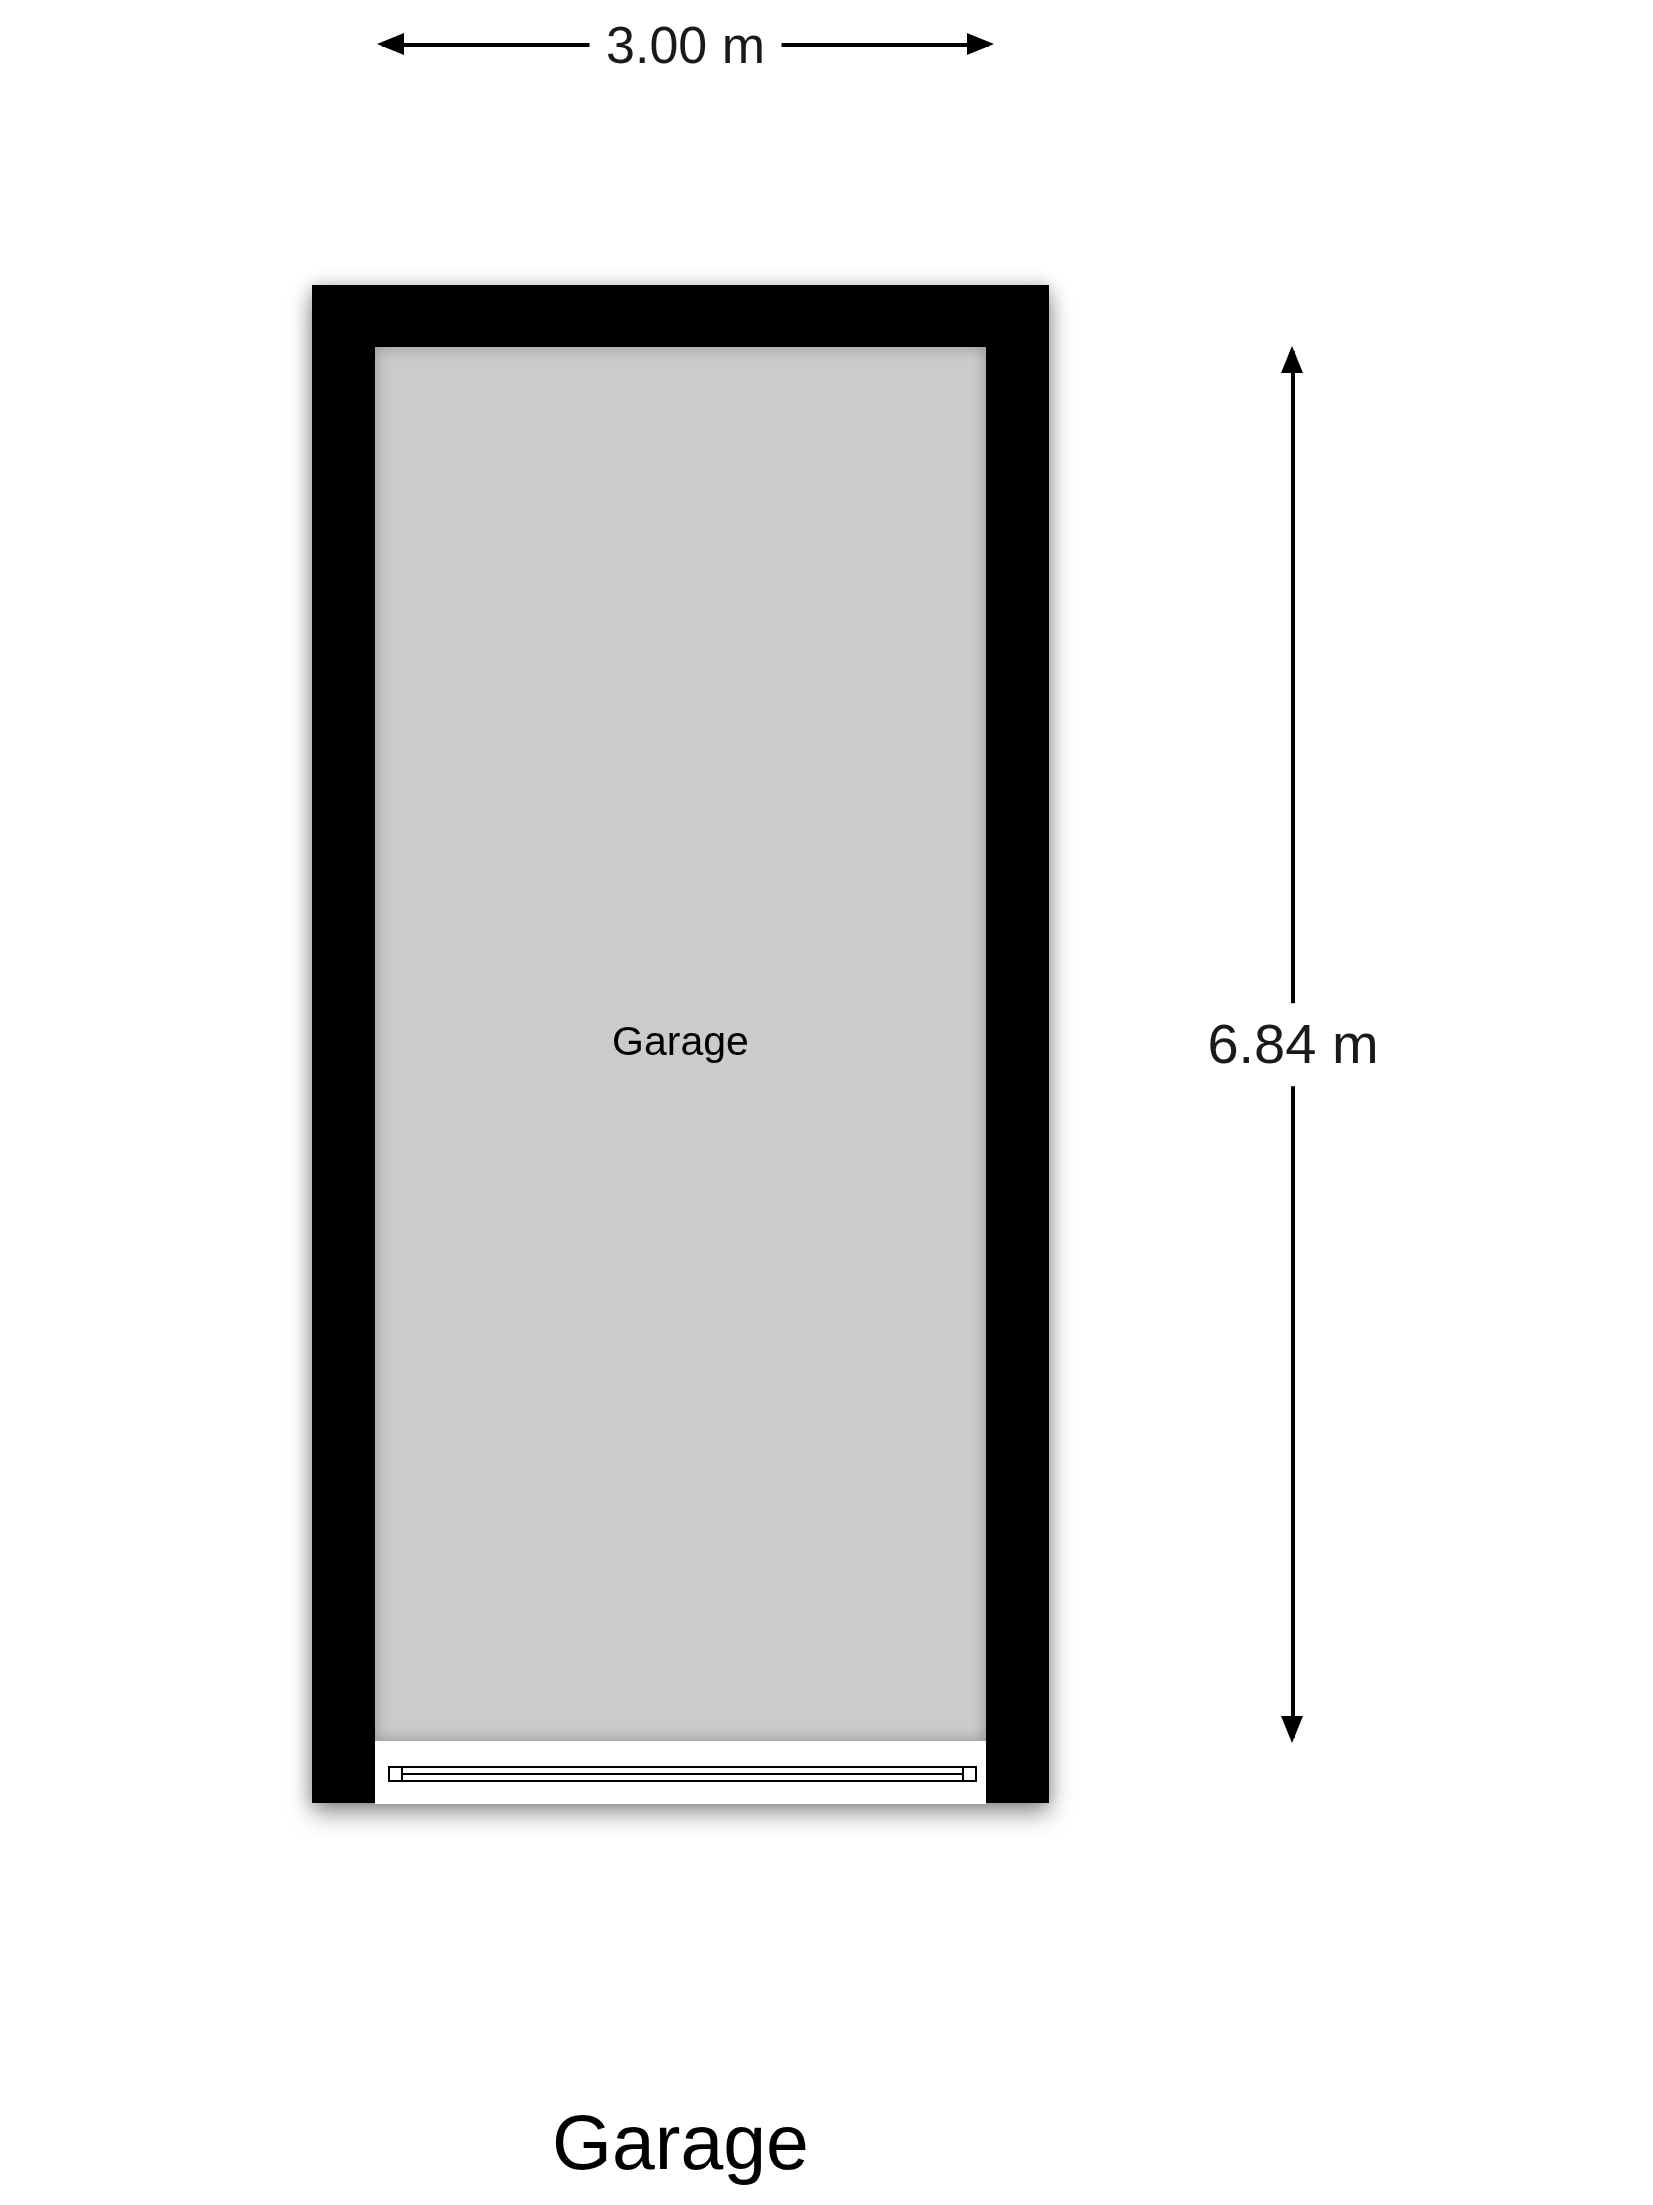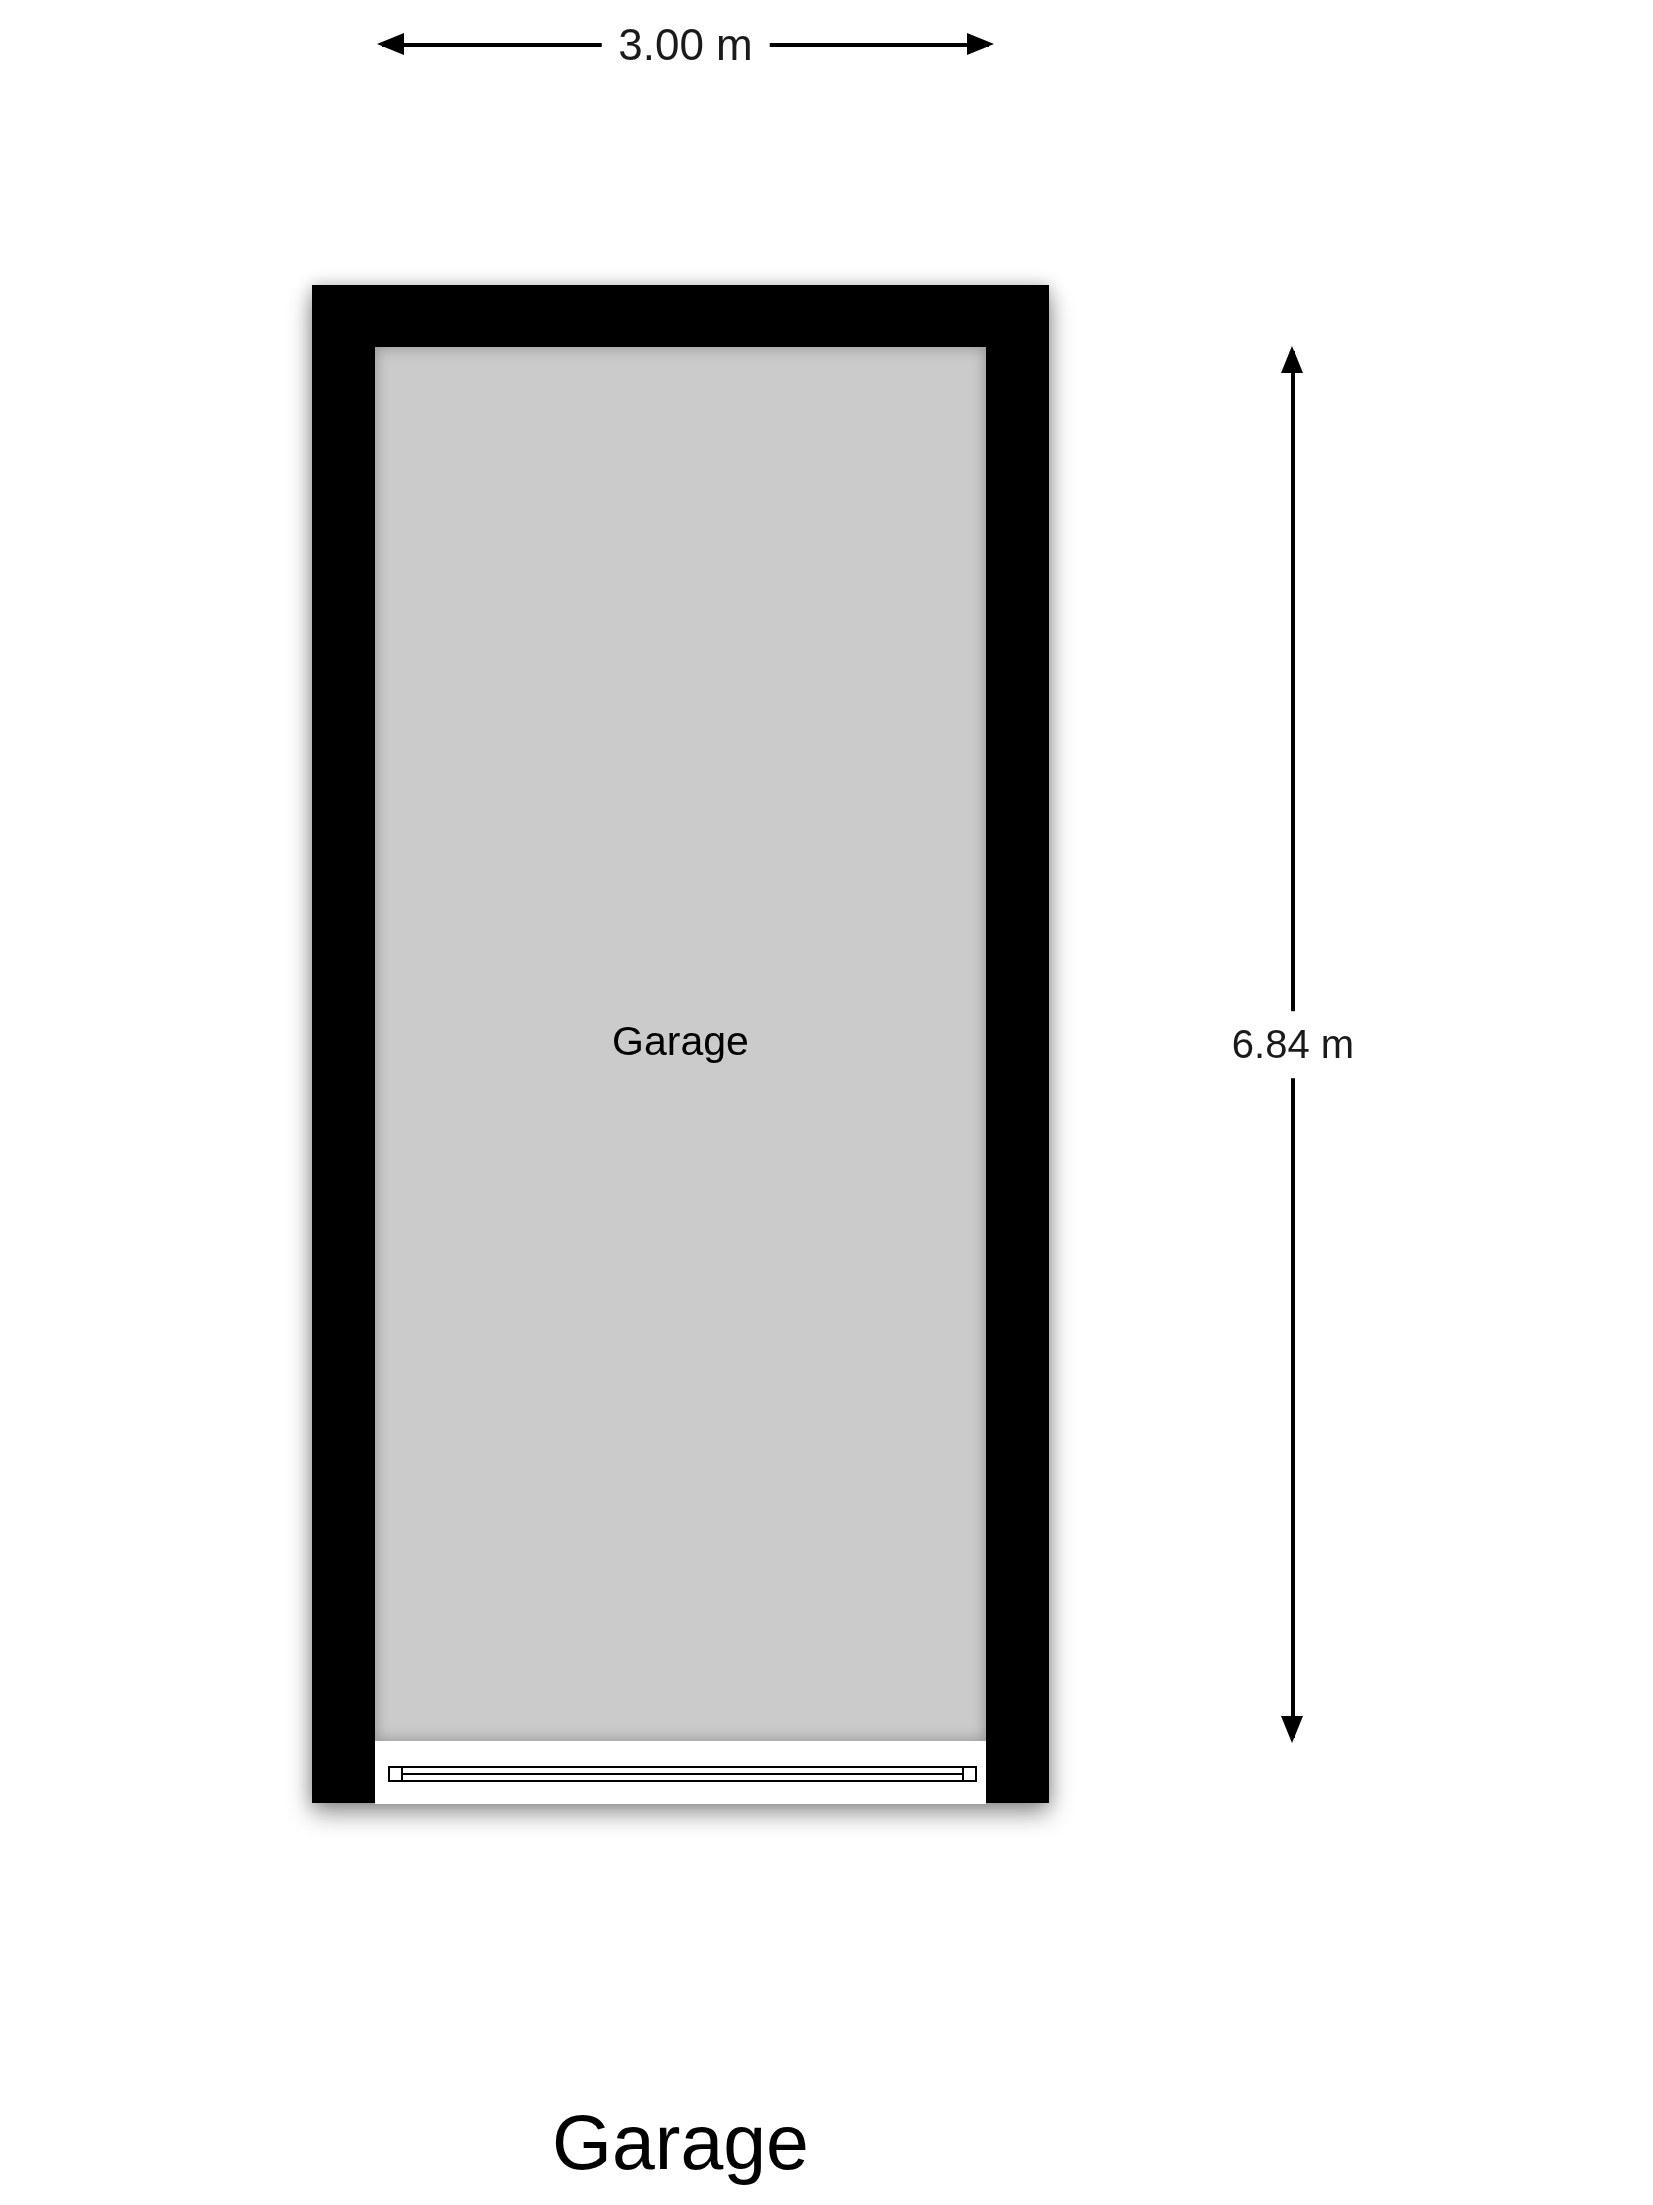--- a/index.html
+++ b/index.html
@@ -41,21 +41,21 @@
     border-bottom:11.5px solid transparent;
   }
   .dim-h .arrow.left{ left:0; border-right:27.6px solid var(--wall); }
   .dim-h .arrow.right{ right:0; border-left:27.6px solid var(--wall); }
   .dim-h .dim-label{
     position:absolute;
     left:50%; top:50%;
     transform:translate(-50%,-50%);
     background:var(--bg);
     padding:0 17px;
-    font-size:44px;
+    font-size:52px;
     line-height:1;
     white-space:nowrap;
   }
 
   
   .room{
     position:absolute;
     left:312px; top:285px;
     width:737px; height:1518px;
     background:var(--wall);
@@ -123,21 +123,21 @@
     border-right:11.5px solid transparent;
   }
   .dim-v .arrow.up{ top:0; border-bottom:27.6px solid var(--wall); }
   .dim-v .arrow.down{ bottom:0; border-top:27.6px solid var(--wall); }
   .dim-v .dim-label{
     position:absolute;
     left:50%; top:50%;
     transform:translate(-50%,-50%);
     background:var(--bg);
     padding:13.8px 10.7px;
-    font-size:40px;
+    font-size:56px;
     line-height:1;
     white-space:nowrap;
   }
 
   
   .plan-title{
     position:absolute;
     left:312px; top:2100px;
     width:737px;
     text-align:center;

